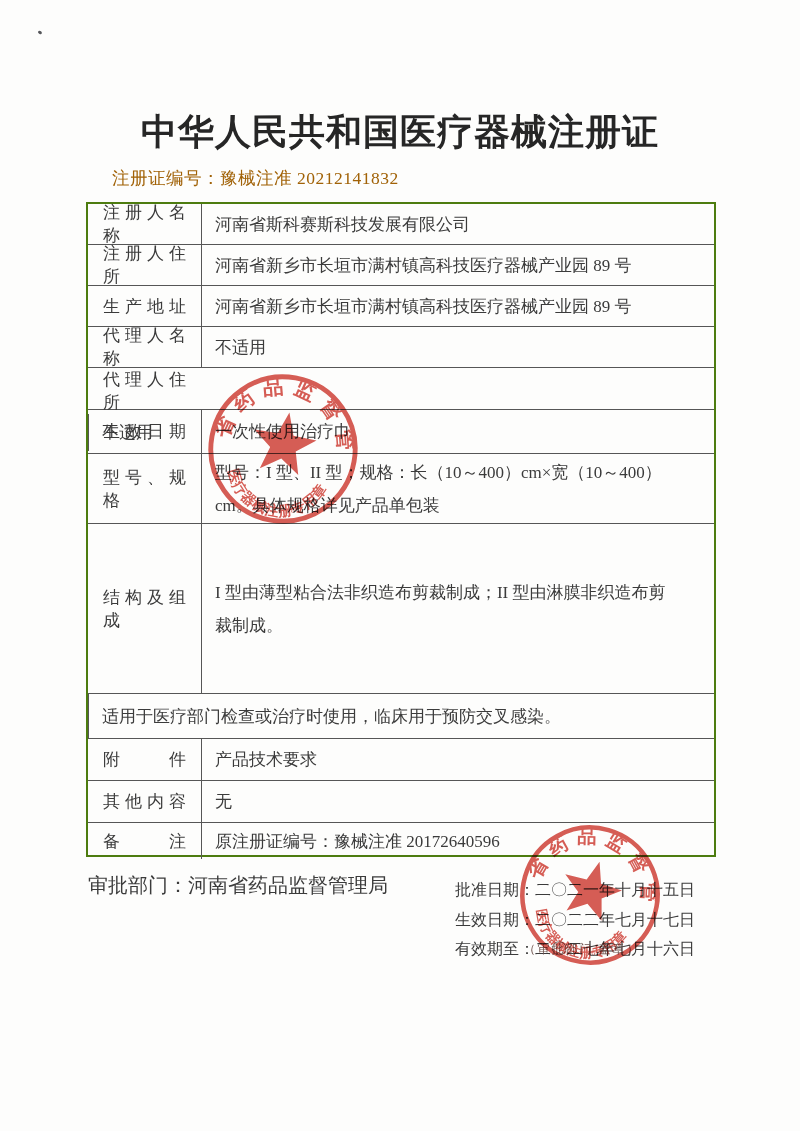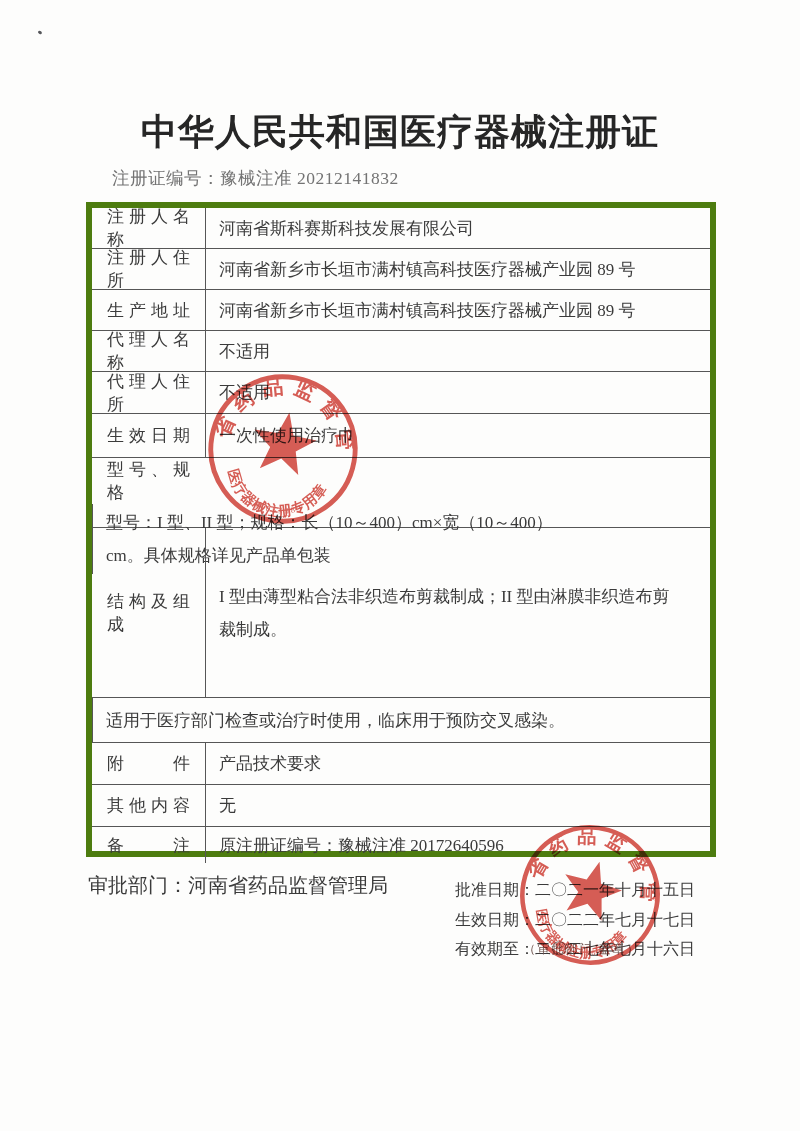--- a/index.html
+++ b/index.html
@@ -8,36 +8,36 @@
     background:#fdfdfc;
     font-family:"Liberation Serif","DejaVu Serif",serif;
     color:#383838;
   }
   .speck{position:absolute;left:38px;top:31px;width:4px;height:3px;background:#55565a;border-radius:40% 60% 50% 50%;transform:rotate(25deg);}
   .title{
     position:absolute;left:0;top:108px;width:800px;text-align:center;
     font-size:36px;font-weight:700;letter-spacing:1px;color:#262626;
   }
   .regline{
-    position:absolute;left:112px;top:166px;font-size:17.5px;color:#737373;letter-spacing:.5px;
+    position:absolute;left:112px;top:166px;font-size:17.5px;color:#a16207;letter-spacing:.5px;
   }
   .cert-table{
     position:absolute;left:86px;top:202px;width:630px;height:655px;
-    border:6px solid #4d7c0f;box-sizing:border-box;
+    border:2px solid #4d7c0f;box-sizing:border-box;
     background:transparent;
   }
   .row{display:flex;box-sizing:border-box;border-bottom:1px solid #565656;}
   .row:last-child{border-bottom:none;}
   .row:nth-child(1){height:41px;}
   .row:nth-child(2){height:41px;}
   .row:nth-child(3){height:41px;}
   .row:nth-child(4){height:41px;}
-  .row:nth-child(5){height:42px;}
+  .row:nth-child(5){height:42px;flex-direction:column;}
   .row:nth-child(6){height:44px;}
-  .row:nth-child(7){height:70px;flex-direction:column;}
+  .row:nth-child(7){height:70px;}
   .row:nth-child(8){height:170px;}
   .row:nth-child(9){height:45px;}
   .row:nth-child(10){height:42px;}
   .row:nth-child(11){height:42px;}
   .row:nth-child(12){height:36px;}
   .cell{box-sizing:border-box;display:flex;align-items:center;font-size:17px;color:#3b3b3b;}
   .cell.label{width:113px;padding:0 15px;flex:none;}
   .cell.label span{display:block;width:100%;text-align:justify;text-align-last:justify;letter-spacing:0;}
   .cell.value{flex:1;border-left:1px solid #565656;padding:2px 10px 2px 13px;}
   .cell.value span{white-space:pre-line;line-height:33px;}

